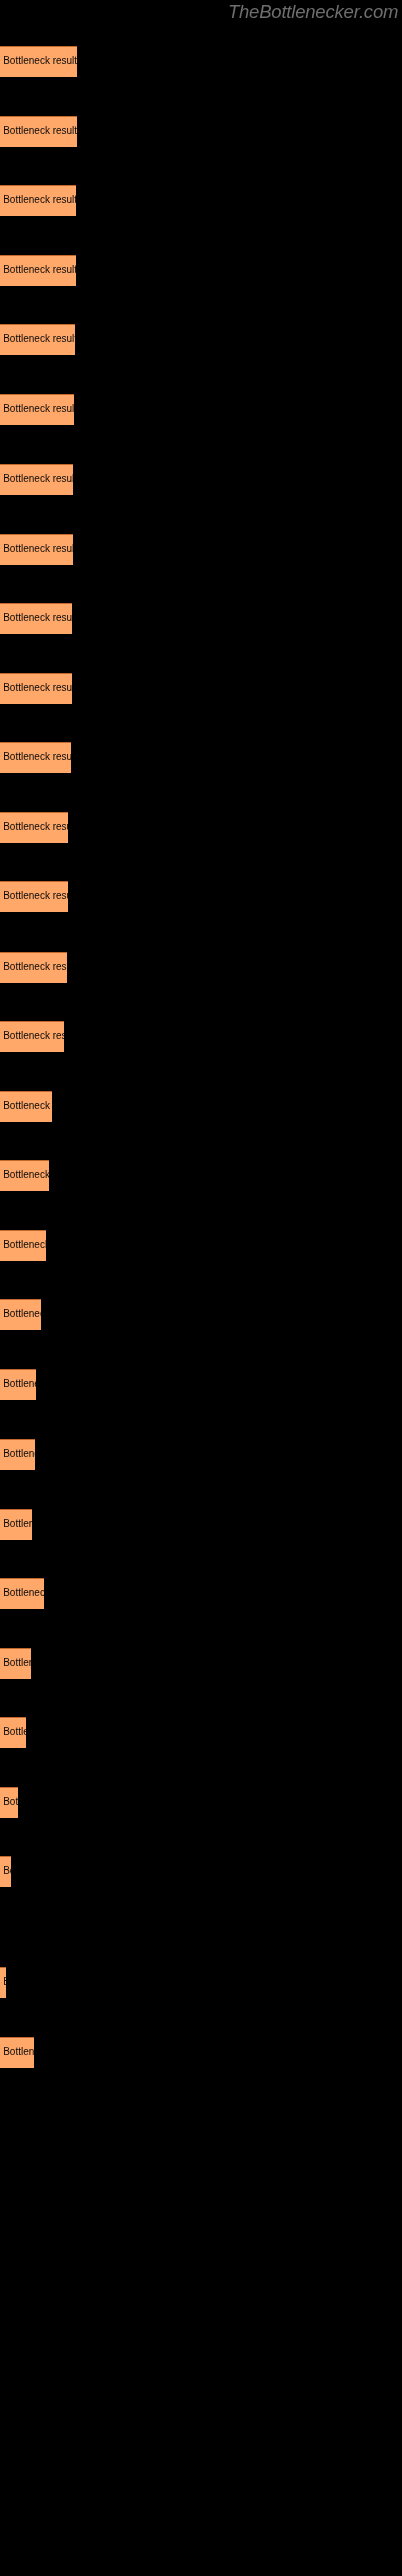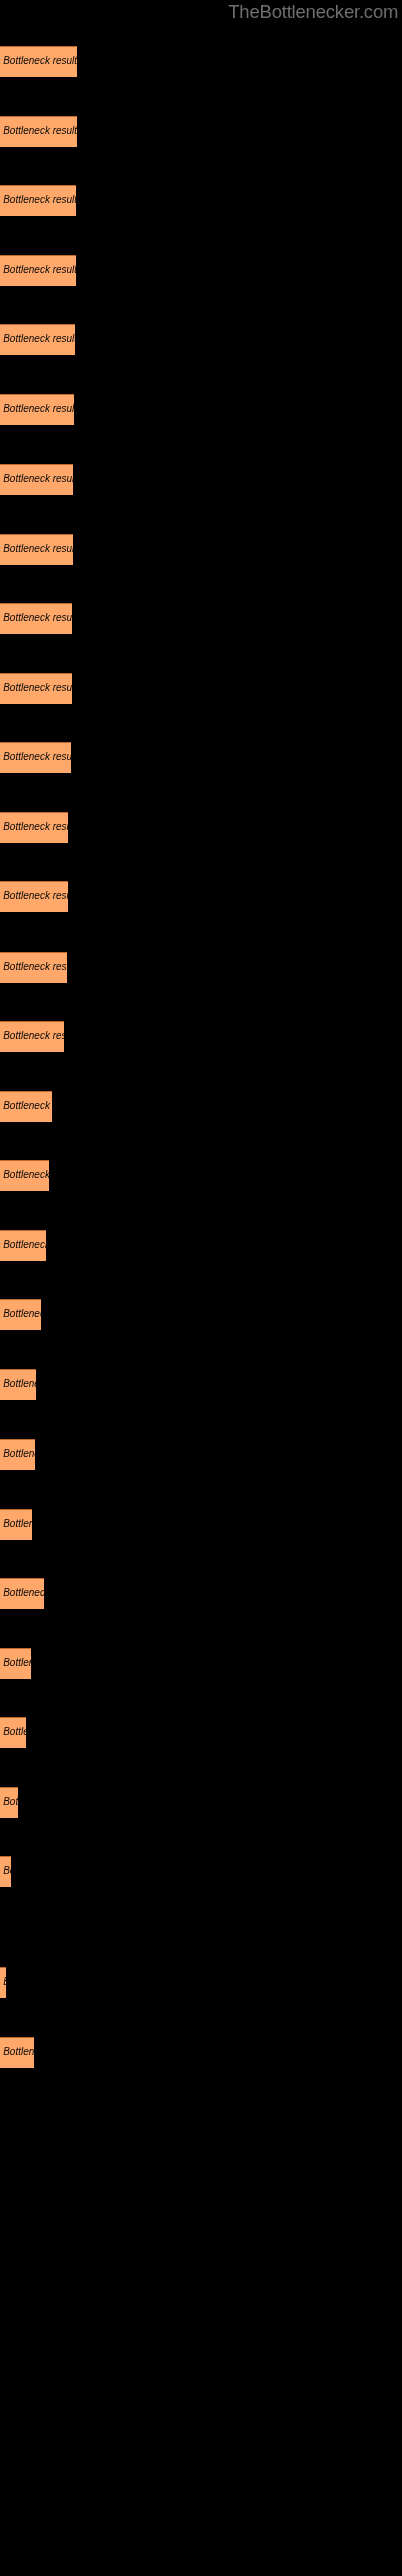--- a/index.html
+++ b/index.html
@@ -25,33 +25,33 @@
   #watermark {
     position: absolute;
     top: 0px;
     right: 4.8px;
     font-size: 18.5px;
     line-height: 24px;
     color: #6e6e6e;
     letter-spacing: -0.2px;
     white-space: nowrap;
     font-family: "Liberation Sans", sans-serif;
+    font-style: italic;
   }
   #bars-layer {
     position: absolute;
     left: 0;
     top: 0;
     width: 403px;
     height: 2576px;
   }
   .bar-row {
     position: absolute;
     left: 0;
     height: 31px;
-    font-style: italic;
   }
   .bar {
     position: absolute;
     left: 0;
     top: 0;
     height: 31px;
     background: #ffa869;
     border-top: 1.6px solid #c2682c;
     box-sizing: border-box;
     overflow: hidden;

